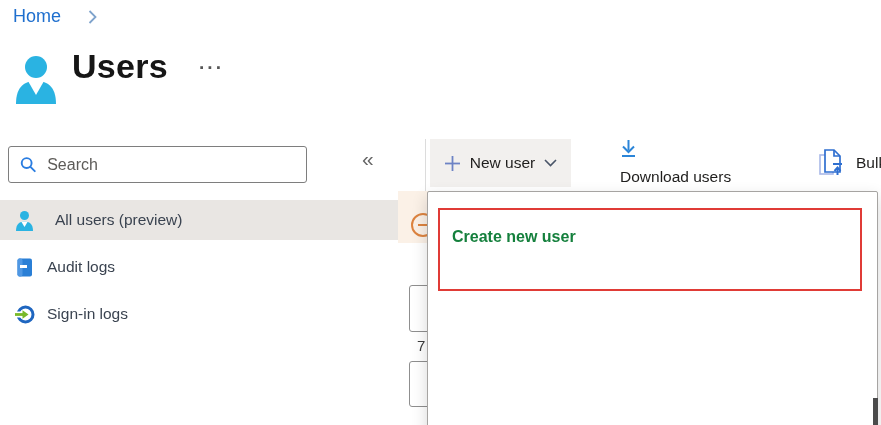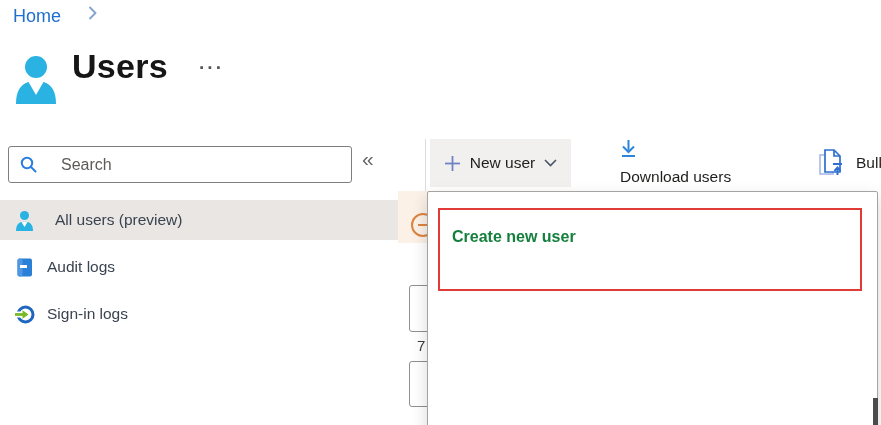--- a/index.html
+++ b/index.html
@@ -1,29 +1,29 @@
 <!DOCTYPE html>
 <html><head>
 <meta charset="utf-8">
 <style>
   html,body{margin:0;padding:0;background:#fff;}
   #screen{
     position:relative;width:881px;height:425px;background:#fff;overflow:hidden;
     font-family:"Liberation Sans",sans-serif;-webkit-font-smoothing:antialiased;
   }
   
-  .breadcrumb{position:absolute;left:13px;top:6px;display:flex;align-items:flex-start;gap:27px;}
+  .breadcrumb{position:absolute;left:13px;top:6px;display:flex;align-items:center;gap:27px;}
   .breadcrumb a{color:#1f6fce;font-size:18px;text-decoration:none;}
   
   .hdr-icon{position:absolute;left:12px;top:54px;}
   .page-title{position:absolute;left:72px;top:47px;font-size:34px;font-weight:bold;color:#161616;letter-spacing:.3px;}
   .more-dots{position:absolute;left:199px;top:57px;font-size:19px;color:#555;letter-spacing:2px;font-weight:bold;cursor:pointer;}
   
-  .searchbox{position:absolute;left:8px;top:146px;width:344px;height:37px;border:1px solid #7e7e7e;border-radius:3px;
-    display:flex;align-items:center;gap:22px;padding-left:11px;box-sizing:border-box;background:#fff;}
+  .searchbox{position:absolute;left:8px;top:146px;width:299px;height:37px;border:1px solid #7e7e7e;border-radius:3px;
+    display:flex;align-items:center;gap:9px;padding-left:11px;box-sizing:border-box;background:#fff;}
   .searchbox input{border:none;outline:none;font-size:16px;color:#333;width:270px;font-family:inherit;background:transparent;}
   .searchbox input::placeholder{color:#5d5b58;opacity:1;}
   .collapse-btn{position:absolute;left:362px;top:147px;font-size:21px;color:#666;cursor:pointer;}
   .pane-divider{position:absolute;left:425px;top:139px;width:1px;height:52px;background:#dcdcdc;}
   
   .btn-newuser{position:absolute;left:430px;top:139px;width:141px;height:48px;background:#f2f0ee;
     display:flex;align-items:center;justify-content:center;gap:9px;cursor:pointer;z-index:2;}
   .btn-label{font-size:15.5px;color:#1f1e1d;}
   .btn-download{position:absolute;left:620px;top:139px;height:48px;display:flex;align-items:flex-start;gap:10px;cursor:pointer;z-index:2;flex-direction:column;}
   .btn-bulk{position:absolute;left:818px;top:139px;height:48px;display:flex;align-items:center;gap:12px;cursor:pointer;z-index:2;}

